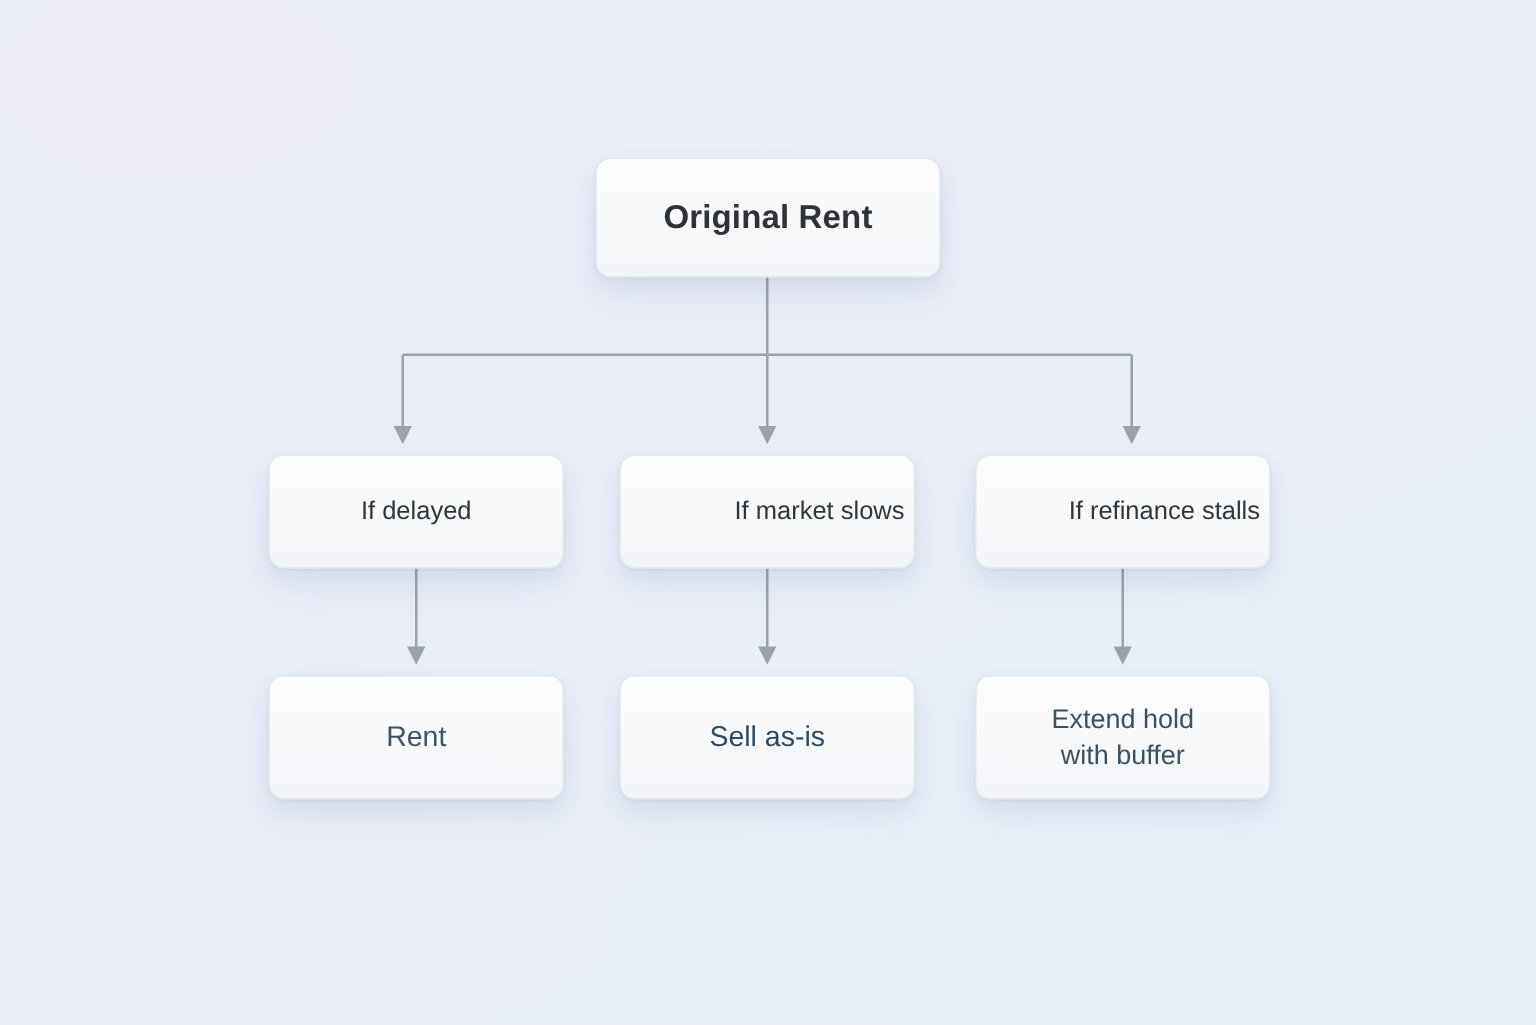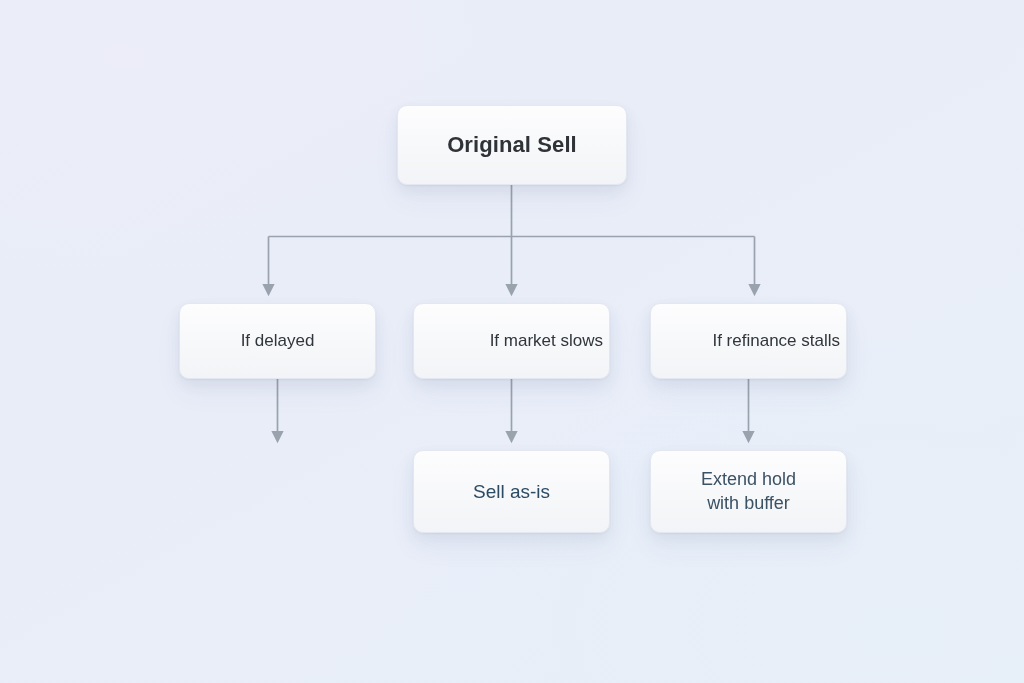--- a/index.html
+++ b/index.html
@@ -108,33 +108,36 @@
     <path d="M 268.5 236.5 L 268.5 286" fill="none" stroke="#9aa3ad" stroke-width="1.7" marker-end="url(#arrow)"></path>
     <path d="M 511.5 236.5 L 511.5 286" fill="none" stroke="#9aa3ad" stroke-width="1.7" marker-end="url(#arrow)"></path>
     <path d="M 754.5 236.5 L 754.5 286" fill="none" stroke="#9aa3ad" stroke-width="1.7" marker-end="url(#arrow)"></path>
 
     <path d="M 277.5 379 L 277.5 433" fill="none" stroke="#9aa3ad" stroke-width="1.7" marker-end="url(#arrow)"></path>
     <path d="M 511.5 379 L 511.5 433" fill="none" stroke="#9aa3ad" stroke-width="1.7" marker-end="url(#arrow)"></path>
     <path d="M 748.5 379 L 748.5 433" fill="none" stroke="#9aa3ad" stroke-width="1.7" marker-end="url(#arrow)"></path>
   </svg>
 
   <div class="node node-root">
-    <span class="node-label">Original Sell</span>
+    <span class="node-label">Original Rent</span>
   </div>
 
   <div class="node node-cond cond-1">
     <span class="node-label">If delayed</span>
   </div>
   <div class="node node-cond cond-2">
     <span class="node-label">If market slows</span>
   </div>
   <div class="node node-cond cond-3">
     <span class="node-label">If refinance stalls</span>
   </div>
 
+  <div class="node node-out out-1">
+    <span class="node-label">Rent</span>
+  </div>
   <div class="node node-out out-2">
     <span class="node-label">Sell as-is</span>
   </div>
   <div class="node node-out out-3">
     <span class="node-label">Extend hold
 with buffer</span>
   </div>
 
 </div>
 

